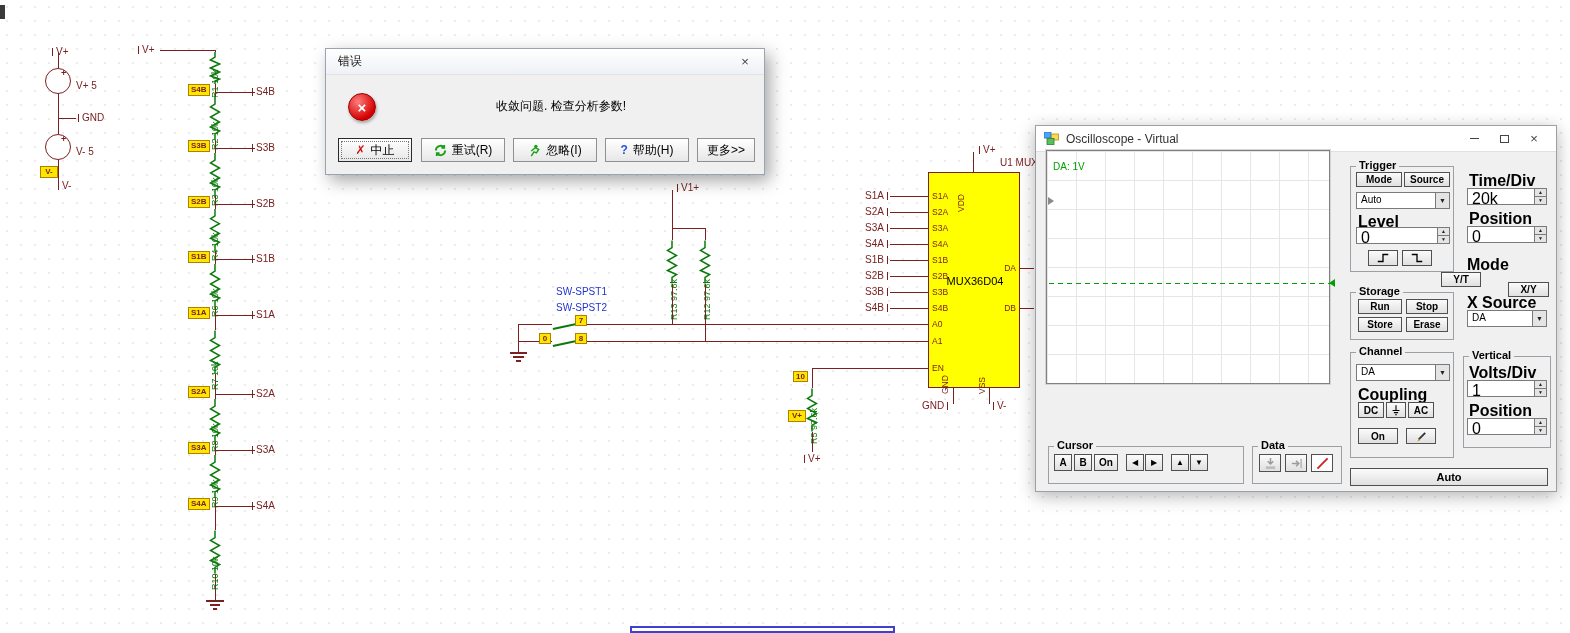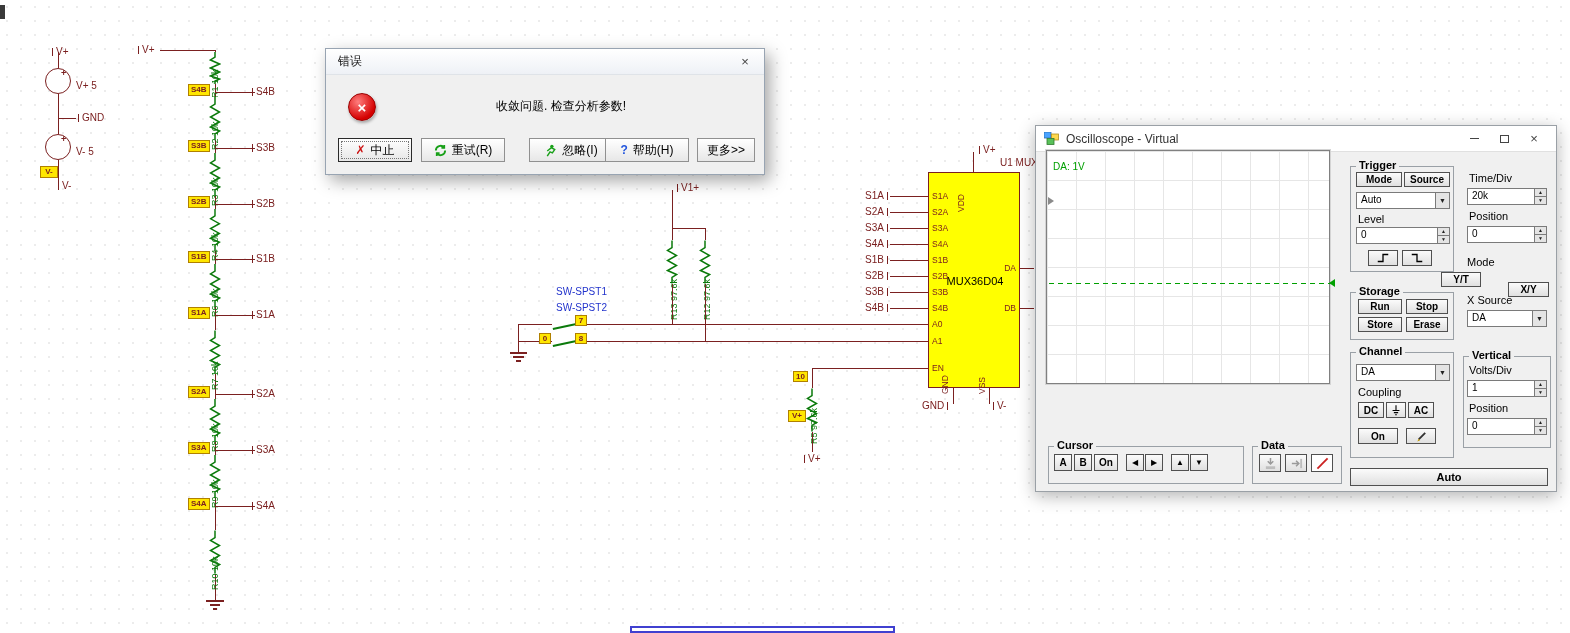--- a/index.html
+++ b/index.html
@@ -55,28 +55,28 @@
   .trace{position:absolute;left:2px;top:132px;width:288px;height:1px;
     background:repeating-linear-gradient(90deg,#00A000 0 5px,transparent 5px 9px)}
   .tri-r{position:absolute;width:0;height:0;border-top:4px solid transparent;border-bottom:4px solid transparent;border-left:6px solid #8a8a8a}
   .tri-l{position:absolute;width:0;height:0;border-top:4px solid transparent;border-bottom:4px solid transparent;border-right:6px solid #00A000}
   .tri-red{position:absolute;width:0;height:0;border-top:4px solid transparent;border-bottom:4px solid transparent;border-left:6px solid #cc2222}
   .rdo{position:absolute;left:10px;top:274px;width:292px;height:40px;background:#fff;border:1px solid #808080}
   .coll{position:absolute;left:12px;top:2px;font-size:10px;font-weight:bold;color:#cc2222}
   .rl{position:absolute;font-size:8px;color:#222}
   .gp{position:absolute;border:1px solid #9aa0a6}
   .gp>.t{position:absolute;top:-8px;left:5px;background:#f0f0f0;font-size:11px;font-weight:bold;padding:0 3px;line-height:13px;white-space:nowrap}
-  .lbl{position:absolute;font-size:11px;font-weight:normal;white-space:nowrap}
+  .lbl{position:absolute;font-size:16px;font-weight:bold;white-space:nowrap}
   .ob{position:absolute;display:flex;align-items:center;justify-content:center;font-size:10px;font-weight:bold;color:#000;
     background:linear-gradient(#fbfbfb,#e0e0e0);border:1px solid #505050}
   .dd{position:absolute;height:17px;background:#fff;border:1px solid #7a7a7a;display:flex}
   .dd .v{flex:1;font-size:10px;padding:1px 4px;overflow:hidden}
   .dd .a{width:14px;background:#e4e4e4;border-left:1px solid #7a7a7a;font-size:7px;text-align:center;line-height:15px;color:#222}
   .spin{position:absolute;height:17px;background:#fff;border:1px solid #7a7a7a;display:flex}
-  .spin .v{flex:1;font-size:10px;padding:1px 4px}
+  .spin .v{flex:1;font-size:16px;padding:1px 4px}
   .spin .sb{width:12px;display:flex;flex-direction:column;border-left:1px solid #7a7a7a}
   .spin .sb b{flex:1;font-size:5px;line-height:7px;text-align:center;background:#e4e4e4;color:#222}
   .spin .sb b:first-child{border-bottom:1px solid #7a7a7a}
   .autob{position:absolute;left:314px;top:342px;width:198px;height:18px;border:1px solid #505050;
     background:linear-gradient(#fbfbfb,#e0e0e0);text-align:center;font-size:11px;font-weight:bold;line-height:16px}
   .sliver{position:absolute;left:630px;top:626px;width:265px;height:7px;border:2px solid #4040d0;background:#fff;z-index:6}
 </style>
 </head>
 <body>
 
@@ -271,21 +271,21 @@
     </div>
     <div class="dbtn" style="left:95px;width:84px">
       <svg width="13" height="13" viewBox="0 0 14 14">
           <path d="M2 7a5 5 0 0 1 9-3" fill="none" stroke="#18a018" stroke-width="2"></path>
           <path d="M11 1v3h-3" fill="none" stroke="#18a018" stroke-width="2"></path>
           <path d="M12 7a5 5 0 0 1-9 3" fill="none" stroke="#18a018" stroke-width="2"></path>
           <path d="M3 13v-3h3" fill="none" stroke="#18a018" stroke-width="2"></path>
         </svg>
       <span>重试(R)</span>
     </div>
-    <div class="dbtn" style="left:203px;width:84px">
+    <div class="dbtn" style="left:187px;width:84px">
       <svg width="13" height="13" viewBox="0 0 14 14">
           <circle cx="8.5" cy="2.5" r="1.8" fill="#18a018"></circle>
           <path d="M3.5 13l3-4.5 2.5 1 2.5-3.5-3.5-2-4.5 3.5" fill="none" stroke="#18a018" stroke-width="1.6"></path>
         </svg>
       <span>忽略(I)</span>
     </div>
     <div class="dbtn" style="left:279px;width:84px">
       <b class="dico" style="color:#2255dd">?</b>
       <span>帮助(H)</span>
     </div>

